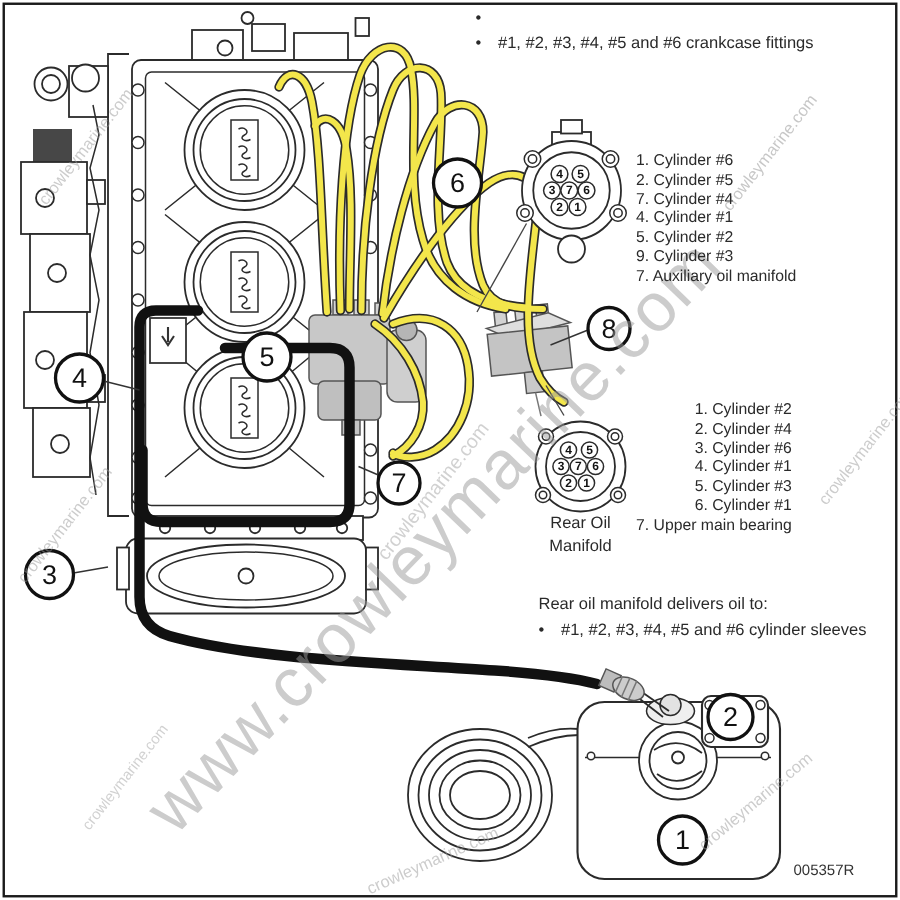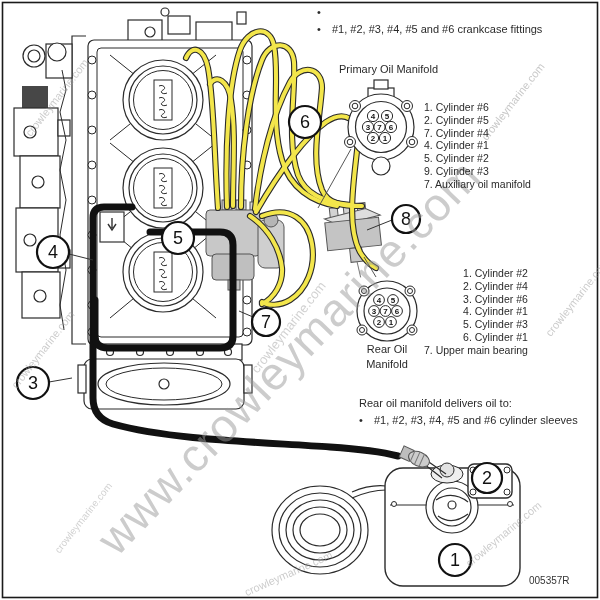--- a/index.html
+++ b/index.html
@@ -359,21 +359,20 @@
   <div class="txt" style="left:317px;top:4px;">
     <div class="bullet-row">
       <span class="bullet-dot">•</span>
     </div>
     <div class="bullet-row">
       <span class="bullet-dot">•</span>
       <span style="padding-left:6px">#1, #2, #3, #4, #5 and #6 crankcase fittings</span>
     </div>
   </div>
 
-  <div class="txt" style="left:339px;top:61px;">Primary Oil Manifold</div>
 
   <div class="legend" style="left:424px;top:101px;">
     <div>1. Cylinder #6</div>
     <div>2. Cylinder #5</div>
     <div>7. Cylinder #4</div>
     <div>4. Cylinder #1</div>
     <div>5. Cylinder #2</div>
     <div>9. Cylinder #3</div>
     <div>7. Auxiliary oil manifold</div>
   </div>

